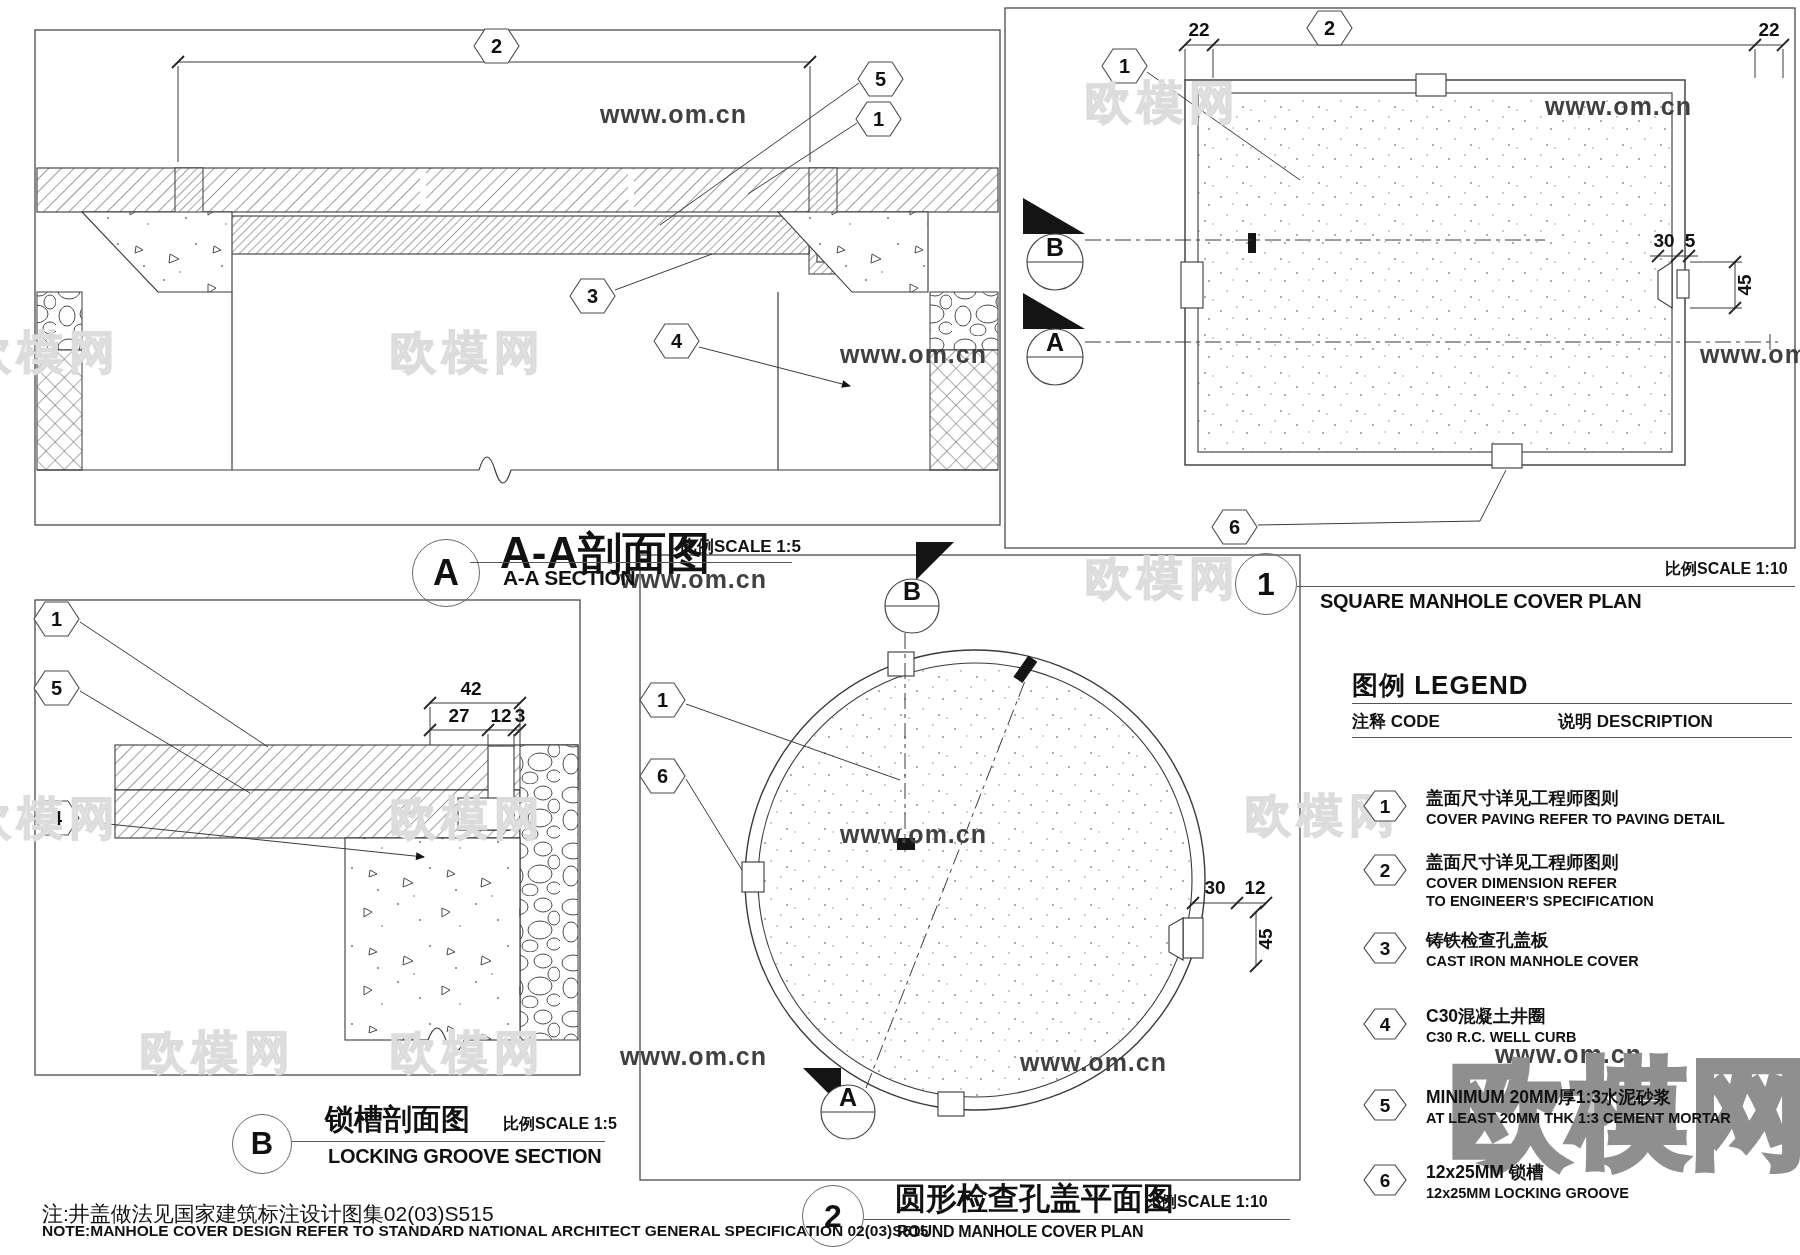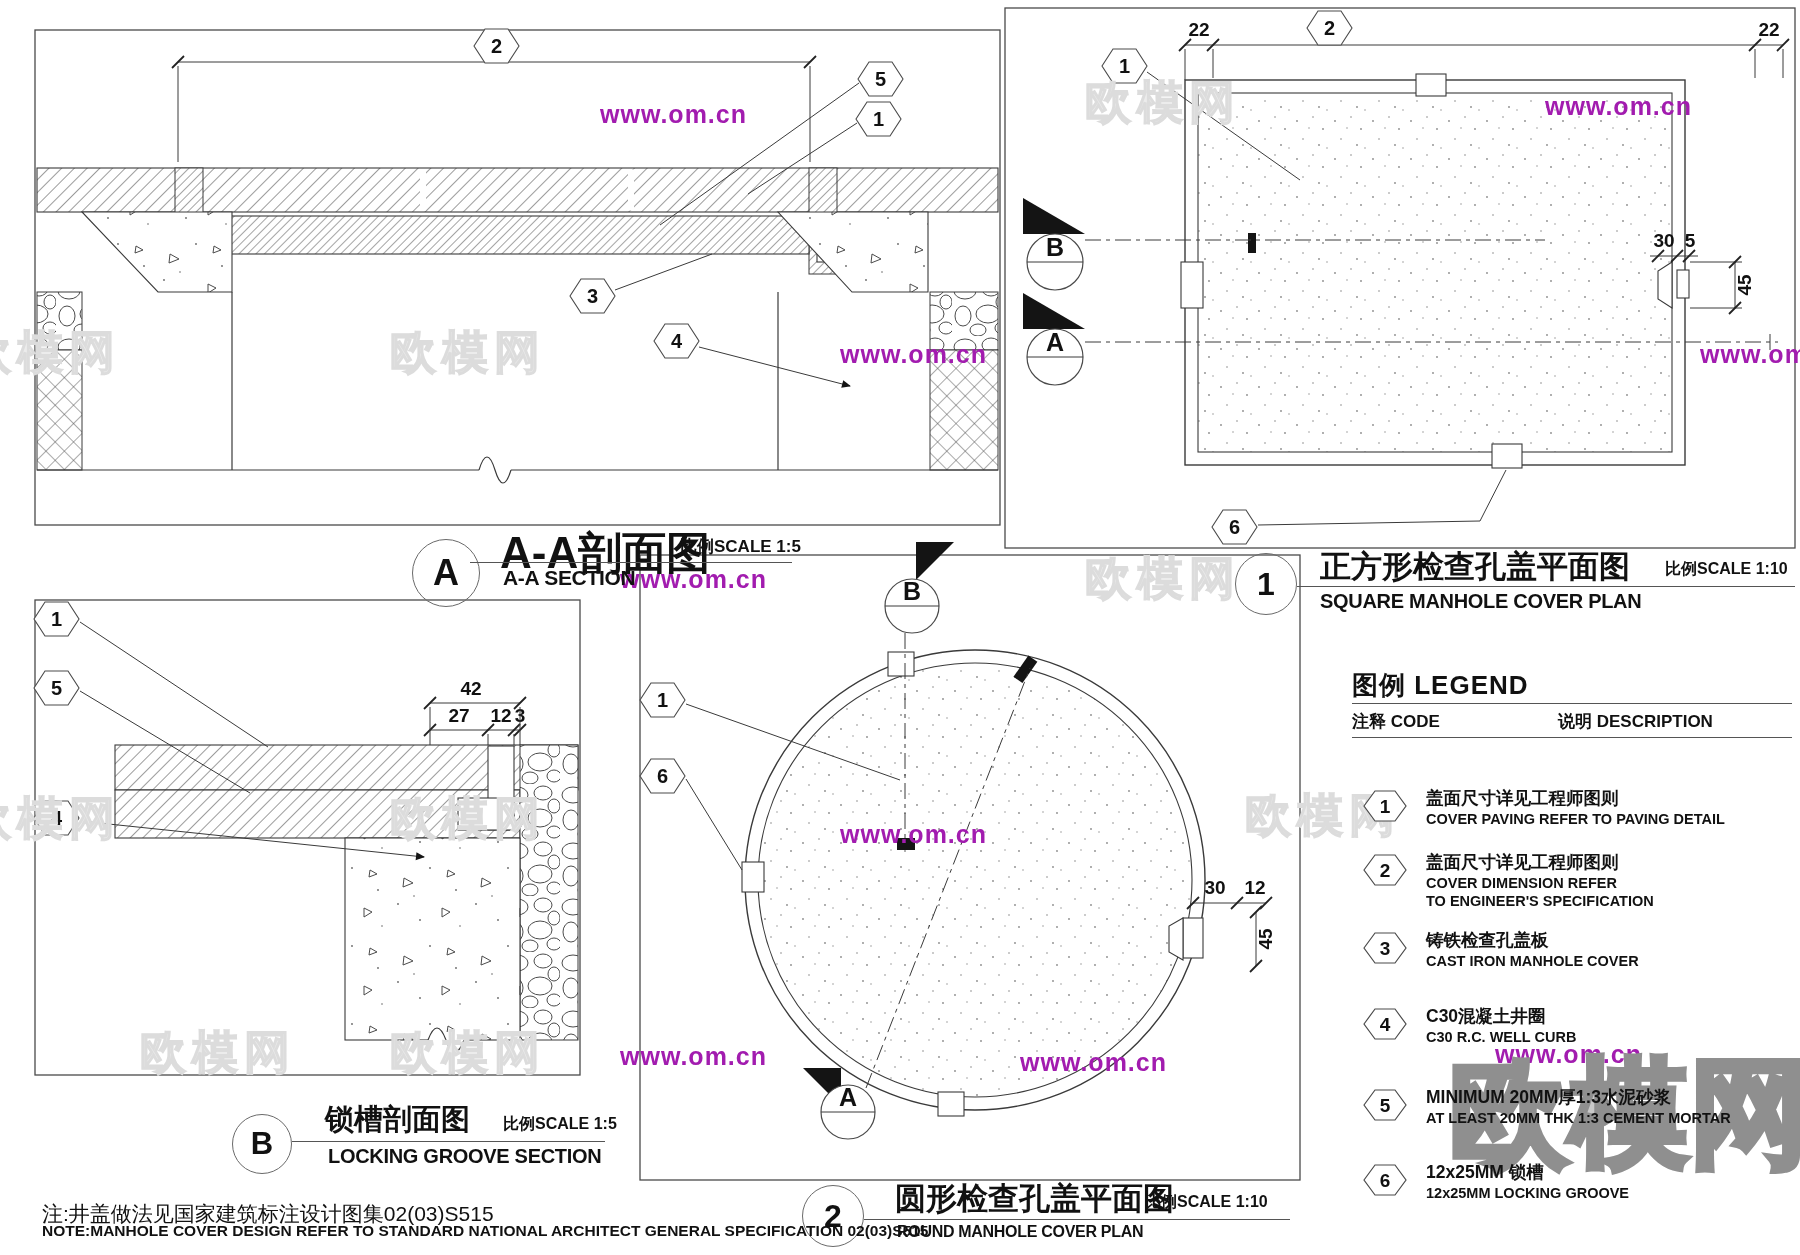--- a/index.html
+++ b/index.html
@@ -13,21 +13,21 @@
   .dd{stroke:#3a3a3a;stroke-width:1;fill:none;stroke-dasharray:16 5 4 5;}
   .hexc{stroke:#4a4a4a;stroke-width:1.1;fill:#fff;}
   .wht{fill:#fff;stroke:#3a3a3a;stroke-width:1.1;}
   .solid{fill:#141414;stroke:none;}
   svg text{font-family:"Liberation Sans",sans-serif;fill:#111;}
   .dimtxt{font-size:19px;font-weight:700;text-anchor:middle;}
   .hextxt{font-size:20px;font-weight:700;text-anchor:middle;}
   .mtxt{font-size:25px;font-weight:700;text-anchor:middle;}
   
   .wm{position:absolute;z-index:2;pointer-events:none;white-space:nowrap;font-weight:700;}
-  .wm-url{color:#a21caf;font-size:25px;letter-spacing:1px;}
+  .wm-url{color:#404040;font-size:25px;letter-spacing:1px;}
   .wm-brand{color:#ececec;-webkit-text-stroke:1.5px #dcdcdc;font-size:46px;letter-spacing:6px;}
   .wm-big{color:#c9c9c9;-webkit-text-stroke:6px #8f8f8f;font-size:118px;letter-spacing:2px;font-weight:700;}
   
   .ov{position:absolute;z-index:3;white-space:nowrap;}
   .refc{position:absolute;z-index:3;border:1.4px solid #6a6a6a;border-radius:50%;
         display:flex;align-items:center;justify-content:center;font-weight:700;background:transparent;}
   .t-zh{font-weight:700;}
   .t-scale{font-weight:700;}
   .t-en{font-weight:700;letter-spacing:-0.3px;}
   .t-line{position:absolute;z-index:3;border-top:1.6px solid #555;height:0;}
@@ -356,21 +356,20 @@
     <span>A</span>
   </div>
   <div class="ov t-zh" style="left:500px;top:524px;font-size:44px">A-A剖面图</div>
   <div class="ov t-scale" style="left:680px;top:535px;font-size:17px">比例SCALE 1:5</div>
   <div class="t-line" style="left:470px;top:562px;width:322px"></div>
   <div class="ov t-en" style="left:503px;top:566px;font-size:21px">A-A SECTION</div>
 
   <div class="refc" style="left:1235px;top:553px;width:60px;height:60px;font-size:32px">
     <span>1</span>
   </div>
-  <div class="ov t-zh" style="left:1320px;top:546px;font-size:31px">正方形检查孔盖平面图</div>
   <div class="ov t-scale" style="left:1665px;top:559px;font-size:16px">比例SCALE 1:10</div>
   <div class="t-line" style="left:1297px;top:586px;width:498px"></div>
   <div class="ov t-en" style="left:1320px;top:590px;font-size:20px">SQUARE MANHOLE COVER PLAN</div>
 
   <div class="refc" style="left:232px;top:1114px;width:58px;height:58px;font-size:31px">
     <span>B</span>
   </div>
   <div class="ov t-zh" style="left:325px;top:1100px;font-size:29px">锁槽剖面图</div>
   <div class="ov t-scale" style="left:503px;top:1114px;font-size:16px">比例SCALE 1:5</div>
   <div class="t-line" style="left:292px;top:1141px;width:313px"></div>

